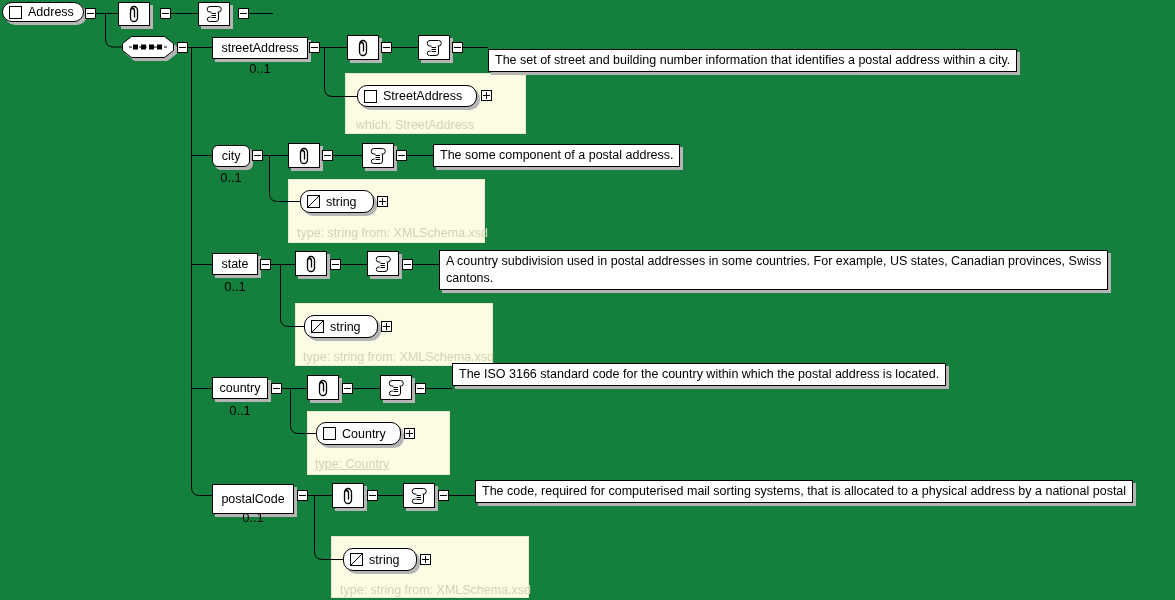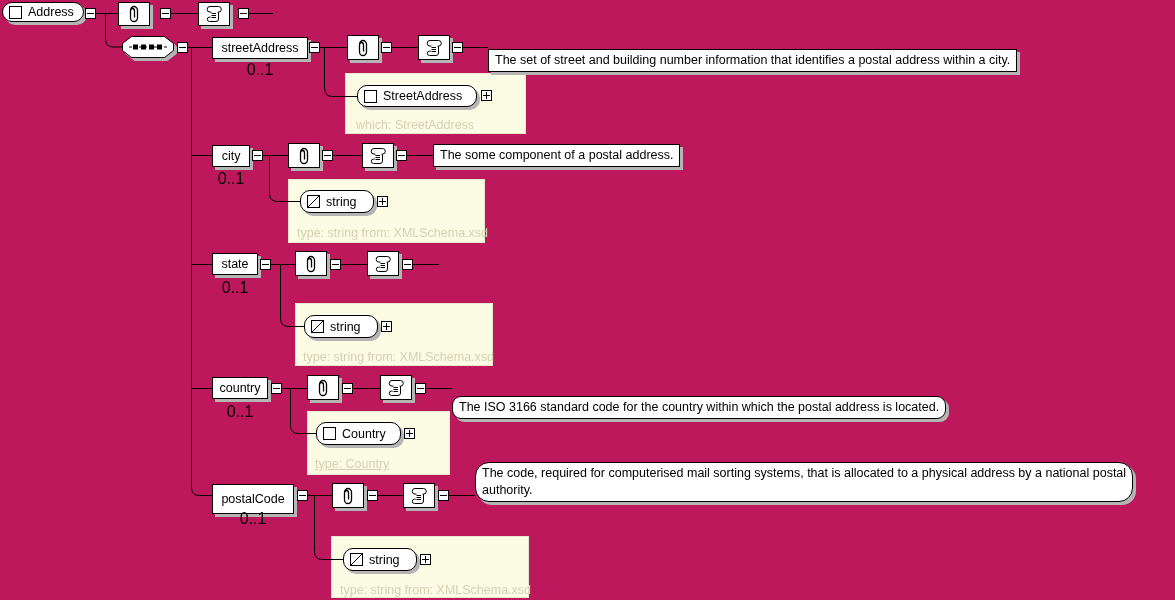--- a/index.html
+++ b/index.html
@@ -3,21 +3,21 @@
 <meta charset="utf-8">
 <style>
   :root{
     --panel-bg:#fcfce4; --panel-border:#e8e8d0; --caption:#d2d2b2;
     --shadow:#b5b5b5; --line:#000; --box-bg:#fff; --box-border:#000;
   }
   html,body{margin:0;padding:0;background:#fff;}
   #stage{
     position:relative;width:1175px;height:600px;overflow:hidden;
     font-family:"Liberation Sans","DejaVu Sans",sans-serif;
-    font-size:12.5px;color:#000;background:#be185d;
+    font-size:12.5px;color:#000;background:#15803d;
   }
   .panel{
     position:absolute;z-index:1;background:var(--panel-bg);
     border:1px solid var(--panel-border);box-sizing:border-box;
   }
   #wires{position:absolute;left:0;top:0;z-index:2;}
   .box,.elbox,.descbox,.iconbox,.typebox,.rootbox{
     position:absolute;z-index:3;background:var(--box-bg);
     border:1px solid var(--box-border);box-sizing:border-box;
     box-shadow:3px 3px 0 var(--shadow);
@@ -25,21 +25,21 @@
   .elbox{display:flex;align-items:center;justify-content:center;}
   .rootbox,.typebox{display:flex;align-items:center;border-radius:10px;padding:0 6px;gap:6px;}
   .descbox{padding:2px 6px;line-height:17px;white-space:nowrap;}
   .iconbox{display:flex;align-items:center;justify-content:center;}
   .toggle{
     position:absolute;z-index:4;width:11px;height:11px;background:#fff;
     border:1px solid #000;box-sizing:border-box;
   }
   .toggle::before{content:"";position:absolute;left:1px;right:1px;top:3.5px;height:1px;background:#000;}
   .toggle.plus::after{content:"";position:absolute;top:1px;bottom:1px;left:3.5px;width:1px;background:#000;}
-  .occ{position:absolute;z-index:3;font-size:16px;text-align:center;}
+  .occ{position:absolute;z-index:3;font-size:13px;text-align:center;}
   .caption{position:absolute;z-index:3;color:var(--caption);white-space:nowrap;}
   .ct-sq{display:inline-block;width:11px;height:11px;background:#fff;border:1px solid #000;flex:none;}
   .octsvg{position:absolute;z-index:3;filter:drop-shadow(3px 3px 0 var(--shadow));}
   .lbl{white-space:nowrap;}
 </style>
 </head>
 <body>
 
 <div id="stage">
 
@@ -147,21 +147,21 @@
   <div class="descbox" style="left:488px;top:37px;margin-top:12px;">
     <div>The set of street and building number information that identifies a postal address within a city.</div>
   </div>
   <div class="typebox" style="left:357px;top:85px;width:120px;height:22px;">
     <span class="ct-sq"></span>
     <span class="lbl">StreetAddress</span>
   </div>
   <div class="toggle plus" style="left:481px;top:90px;"></div>
   <div class="caption" style="left:356px;top:118px;">which: StreetAddress</div>
 
-  <div class="elbox" style="left:212px;top:145px;width:38px;height:22px;">
+  <div class="elbox" style="left:212px;top:145px;width:38px;height:22px;border-radius:6px;">
     <span class="lbl">city</span>
   </div>
   <div class="occ" style="left:212px;top:170px;width:38px;">0..1</div>
   <div class="toggle" style="left:252px;top:150px;"></div>
   <div class="iconbox" style="left:288px;top:143px;width:32px;height:25px;">
     <svg width="18" height="20" viewBox="0 0 18 20">
         <path d="M5.5 6.5 a3.5 4 0 0 1 7 0 v7.5 a3.5 3.5 0 0 1 -7 0 v-7 a2 2.5 0 0 1 4 0 v6.5" fill="none" stroke="#000" stroke-width="1.3"></path>
       </svg>
   </div>
   <div class="toggle" style="left:322px;top:150px;"></div>
@@ -214,20 +214,24 @@
           <path d="M5.5 17.5 a2.2 2.2 0 0 1 0 -4.4 h1.2"></path>
         </g>
         <g stroke="#000">
           <line x1="7.5" y1="9.5" x2="12" y2="9.5"></line>
           <line x1="7.5" y1="11.5" x2="12" y2="11.5"></line>
           <line x1="7.5" y1="13.5" x2="12" y2="13.5"></line>
         </g>
       </svg>
   </div>
   <div class="toggle" style="left:402px;top:259px;"></div>
+  <div class="descbox" style="left:439px;top:250px;">
+    <div>A country subdivision used in postal addresses in some countries. For example, US states, Canadian provinces, Swiss</div>
+    <div>cantons.</div>
+  </div>
   <div class="typebox" style="left:304px;top:315px;width:74px;height:23px;">
     <svg width="13" height="13" viewBox="0 0 13 13" style="flex:none;">
         <rect x="0.5" y="0.5" width="12" height="12" fill="#fff" stroke="#000"></rect>
         <line x1="1" y1="12" x2="12" y2="1" stroke="#000"></line>
       </svg>
     <span class="lbl">string</span>
   </div>
   <div class="toggle plus" style="left:381px;top:321px;"></div>
   <div class="caption" style="left:303px;top:350px;">type: string from: XMLSchema.xsd</div>
 
@@ -251,21 +255,21 @@
           <path d="M5.5 17.5 a2.2 2.2 0 0 1 0 -4.4 h1.2"></path>
         </g>
         <g stroke="#000">
           <line x1="7.5" y1="9.5" x2="12" y2="9.5"></line>
           <line x1="7.5" y1="11.5" x2="12" y2="11.5"></line>
           <line x1="7.5" y1="13.5" x2="12" y2="13.5"></line>
         </g>
       </svg>
   </div>
   <div class="toggle" style="left:415px;top:383px;"></div>
-  <div class="descbox" style="left:452px;top:396px;border-radius:9px;">
+  <div class="descbox" style="left:452px;top:363px;">
     <div>The ISO 3166 standard code for the country within which the postal address is located.</div>
   </div>
   <div class="typebox" style="left:316px;top:422px;width:85px;height:23px;">
     <span class="ct-sq"></span>
     <span class="lbl">Country</span>
   </div>
   <div class="toggle plus" style="left:404px;top:428px;"></div>
   <div class="caption" style="left:315px;top:457px;text-decoration:underline;">type: Country</div>
 
   <div class="elbox" style="left:212px;top:484px;width:82px;height:30px;">
@@ -288,23 +292,22 @@
           <path d="M5.5 17.5 a2.2 2.2 0 0 1 0 -4.4 h1.2"></path>
         </g>
         <g stroke="#000">
           <line x1="7.5" y1="9.5" x2="12" y2="9.5"></line>
           <line x1="7.5" y1="11.5" x2="12" y2="11.5"></line>
           <line x1="7.5" y1="13.5" x2="12" y2="13.5"></line>
         </g>
       </svg>
   </div>
   <div class="toggle" style="left:438px;top:490px;"></div>
-  <div class="descbox" style="left:475px;top:462px;border-radius:14px;">
+  <div class="descbox" style="left:475px;top:480px;">
     <div>The code, required for computerised mail sorting systems, that is allocated to a physical address by a national postal</div>
-    <div>authority.</div>
   </div>
   <div class="typebox" style="left:343px;top:548px;width:74px;height:23px;">
     <svg width="13" height="13" viewBox="0 0 13 13" style="flex:none;">
         <rect x="0.5" y="0.5" width="12" height="12" fill="#fff" stroke="#000"></rect>
         <line x1="1" y1="12" x2="12" y2="1" stroke="#000"></line>
       </svg>
     <span class="lbl">string</span>
   </div>
   <div class="toggle plus" style="left:420px;top:554px;"></div>
   <div class="caption" style="left:340px;top:583px;">type: string from: XMLSchema.xsd</div>

